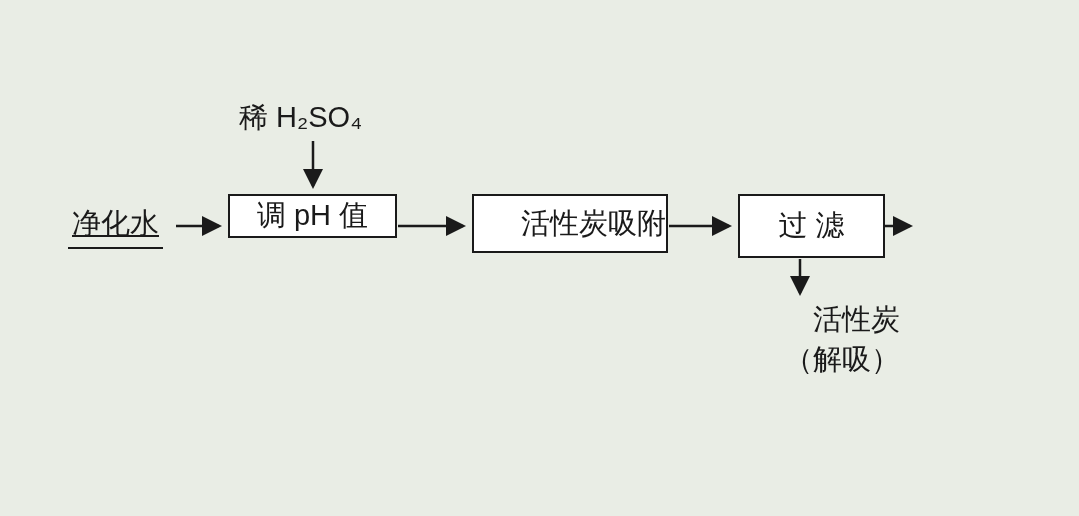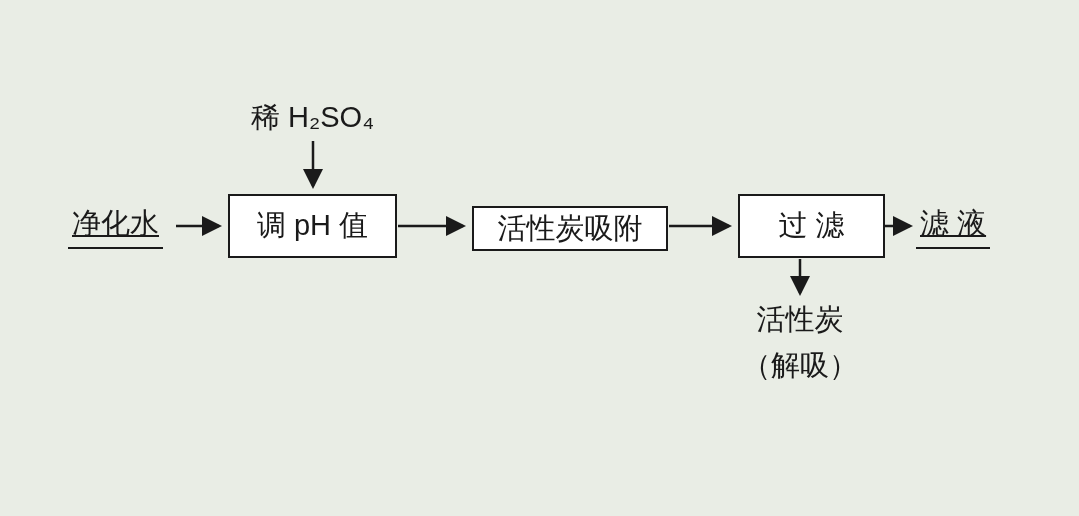--- a/index.html
+++ b/index.html
@@ -39,35 +39,35 @@
   .flow-box {
     position: absolute;
     background: var(--box-fill);
     border: 2.5px solid var(--line);
     display: flex;
     align-items: center;
     justify-content: center;
     font-size: 29px;
     color: var(--line);
   }
-  .box-step1 { left: 228px; top: 194px; width: 169px; height: 64px; }
-  .box-step2 { left: 472px; top: 206px; width: 196px; height: 45px; }
+  .box-step1 { left: 228px; top: 194px; width: 169px; height: 44px; }
+  .box-step2 { left: 472px; top: 194px; width: 196px; height: 59px; justify-content: flex-end; }
   .box-step3 { left: 738px; top: 194px; width: 147px; height: 64px; }
-  .reagent-label { left: 251px; top: 101px; }
+  .reagent-label { left: 239px; top: 101px; }
   .input-label  { left: 68px;  top: 207px; }
   .output-label { left: 916px; top: 207px; }
   .byproduct {
     position: absolute;
     left: 700px; top: 300px; width: 200px;
-    text-align: center;
+    text-align: right;
     font-size: 29px;
     color: var(--line);
   }
   .byproduct .line { display: block; }
-  .byproduct .line + .line { margin-top: 6px; }
+  .byproduct .line + .line { }
 </style>
 </head>
 <body>
 
 <div class="canvas">
 
   <svg class="arrow-layer" viewBox="0 0 1079 516" xmlns="http://www.w3.org/2000/svg" aria-hidden="true">
     <defs>
       <marker id="arrowhead" viewBox="0 0 10 10" refX="8.5" refY="5" markerWidth="8" markerHeight="8" orient="auto-start-reverse">
         <path d="M0,0 L10,5 L0,10 z" fill="currentColor"></path>
@@ -96,20 +96,19 @@
   </div>
 
   <div class="flow-box box-step2">
     <span>活性炭吸附</span>
   </div>
 
   <div class="flow-box box-step3">
     <span>过 滤</span>
   </div>
 
-  <div class="label underlined output-label">滤 液</div>
 
   <div class="byproduct">
     <span class="line">活性炭</span>
     <span class="line">（解吸）</span>
   </div>
 
 </div>
 
 </body></html>

